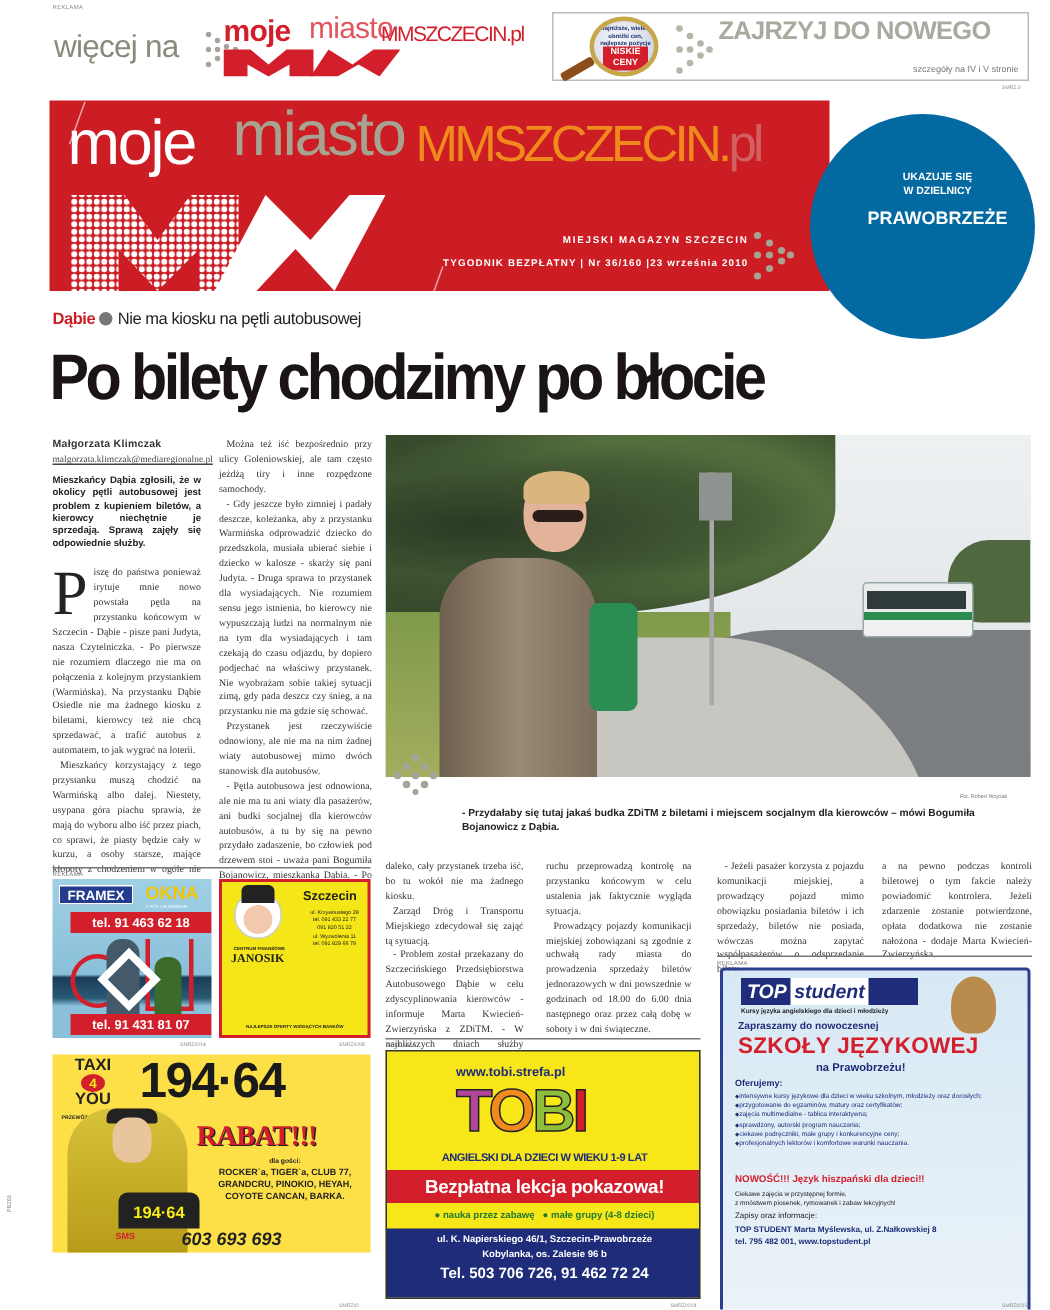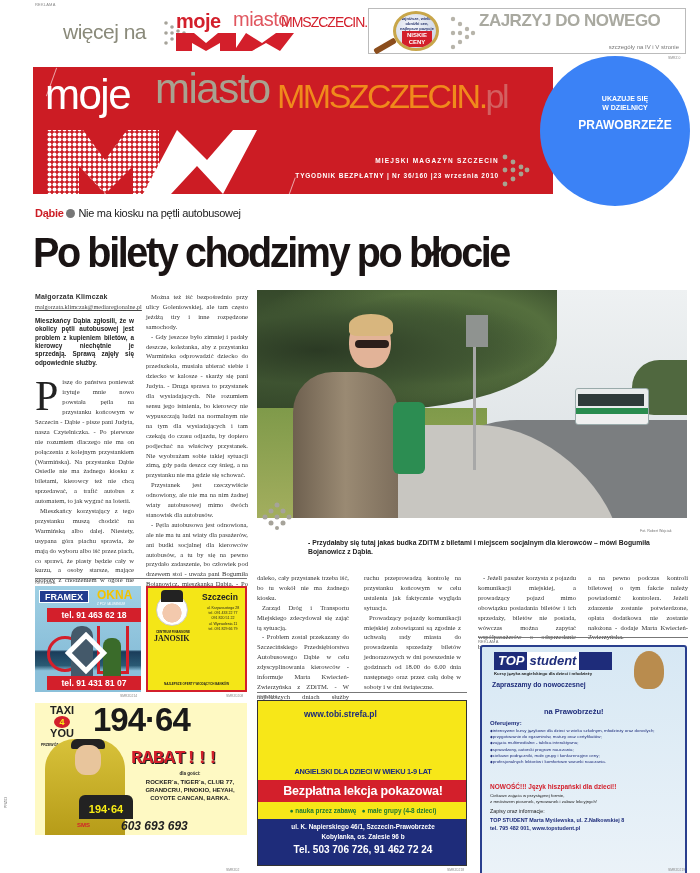--- a/index.html
+++ b/index.html
@@ -2,21 +2,21 @@
 <html><head>
 <meta charset="utf-8">
 <style>
   * { box-sizing: border-box; margin: 0; padding: 0; }
   html, body { width: 700px; height: 873px; background: #ffffff; overflow: hidden; }
   body { position: relative; font-family: "Liberation Serif", serif; color: #222; }
   .abs { position: absolute; }
 
   
   .tiny-label { font-family: "Liberation Sans", sans-serif; font-size: 4px; color: #888; letter-spacing: .2px; }
-  #promo-left { left: 36px; top: 6px; width: 320px; height: 44px; margin-left: 27px; }
+  #promo-left { left: 36px; top: 6px; width: 320px; height: 44px; }
   #promo-left .wiecej { position: absolute; left: 0; top: 14px; font-family: "Liberation Sans", sans-serif; font-size: 21px; color: #8a8a7a; letter-spacing: -0.5px; }
   #promo-left .dots { position: absolute; left: 100px; top: 14px; width: 24px; height: 26px; }
   #promo-left .moje { position: absolute; left: 113px; top: 4px; font-family: "Liberation Sans", sans-serif; font-size: 20px; color: #d31f2b; font-weight: bold; letter-spacing: -0.5px; }
   #promo-left .miasto { position: absolute; left: 170px; top: 2px; font-family: "Liberation Sans", sans-serif; font-size: 20px; color: #e0565f; letter-spacing: -0.5px; }
   #promo-left .mm { position: absolute; left: 113px; top: 25px; width: 118px; height: 20px; }
   #promo-left .url { position: absolute; left: 218px; top: 8px; font-family: "Liberation Sans", sans-serif; font-size: 14px; color: #d31f2b; letter-spacing: -1px; }
 
   #promo-right { left: 368px; top: 8px; width: 318px; height: 46px; border: 1px solid #bbb; background: #fff; }
   #promo-right .lens { position: absolute; left: 24px; top: 2px; width: 46px; height: 40px; border-radius: 50%; border: 3px solid #c8a64a; background: radial-gradient(circle at 40% 40%, #f6f7fb, #c7cfe2); overflow: hidden; }
   #promo-right .lens .t { position: absolute; left: 2px; top: 2px; font-size: 4px; color: #23306b; font-family: "Liberation Sans", sans-serif; line-height: 5px; font-weight: bold; text-align: center; width: 38px; }
@@ -33,21 +33,21 @@
   #masthead .miasto { position: absolute; left: 122px; top: -2px; font-family: "Liberation Sans", sans-serif; font-size: 42px; color: #a8a290; letter-spacing: -1.5px; }
   #masthead .mm { position: absolute; left: 14px; top: 55px; width: 210px; height: 72px; }
   #masthead .url { position: absolute; left: 244px; top: 10px; font-family: "Liberation Sans", sans-serif; font-size: 34px; color: #f08a1c; letter-spacing: -2.5px; }
   #masthead .url .pl { color: #d36060; font-weight: normal; }
   #masthead .sub1 { position: absolute; right: 54px; top: 90px; font-family: "Liberation Sans", sans-serif; font-size: 6.5px; color: #fff; font-weight: bold; letter-spacing: 1.2px; }
   #masthead .sub2 { position: absolute; right: 54px; top: 105px; font-family: "Liberation Sans", sans-serif; font-size: 6.5px; color: #fff; font-weight: bold; letter-spacing: 0.8px; }
   #masthead .chev { position: absolute; right: 22px; top: 86px; width: 30px; height: 34px; }
   #masthead .slash1 { position: absolute; left: 18px; top: 0; width: 1px; height: 30px; background: rgba(255,255,255,.6); transform: rotate(20deg); }
   #masthead .slash2 { position: absolute; left: 258px; top: 110px; width: 1px; height: 22px; background: rgba(255,255,255,.6); transform: rotate(20deg); }
 
-  #district { left: 540px; top: 56px; width: 150px; height: 150px; border-radius: 50%; background: #3b82f6; }
+  #district { left: 540px; top: 76px; width: 150px; height: 150px; border-radius: 50%; background: #0369a1; }
   #district .l1 { position: absolute; left: 0; width: 150px; padding-left: 20px; top: 38px; text-align: center; font-family: "Liberation Sans", sans-serif; font-size: 7px; font-weight: bold; color: #fff; line-height: 9px; }
   #district .l2 { position: absolute; left: 0; width: 150px; padding-left: 20px; top: 62px; text-align: center; font-family: "Liberation Sans", sans-serif; font-size: 12px; font-weight: bold; color: #fff; }
 
   
   #kicker { left: 35px; top: 207px; font-family: "Liberation Sans", sans-serif; font-size: 11px; color: #222; letter-spacing: -0.3px; }
   #kicker .cat { color: #cc1c24; font-weight: bold; }
   #kicker .dot { display: inline-block; width: 9px; height: 9px; border-radius: 50%; background: #777; margin: 0 3px -1px 3px; }
   #headline { left: 33px; top: 228px; font-family: "Liberation Sans", sans-serif; font-weight: bold; font-size: 43px; color: #1a1414; letter-spacing: -2.6px; transform: scaleX(0.92); transform-origin: left; }
 
   
@@ -110,31 +110,31 @@
   #ad-janosik .girl { position: absolute; left: 8px; top: 6px; width: 32px; height: 32px; border-radius: 50%; background: radial-gradient(circle at 50% 60%, #f3c9ad 0, #f3c9ad 40%, #fff 42%); border: 1px solid #ccc; }
   #ad-janosik .hat { position: absolute; left: 13px; top: 2px; width: 22px; height: 12px; background: #222; border-radius: 4px 4px 0 0; }
   #ad-janosik .sm1 { position: absolute; left: 2px; top: 42px; font-family: "Liberation Sans", sans-serif; font-size: 3px; color: #222; font-weight: bold; width: 46px; text-align: center; }
   #ad-janosik .brand { position: absolute; left: 6px; top: 46px; font-family: "Liberation Serif", serif; font-size: 8px; color: #222; font-weight: bold; }
   #ad-janosik .city { position: absolute; left: 54px; top: 4px; font-family: "Liberation Sans", sans-serif; font-weight: bold; font-size: 8.5px; color: #222; }
   #ad-janosik .addr { position: absolute; left: 50px; top: 18px; width: 50px; font-family: "Liberation Sans", sans-serif; font-size: 3.6px; line-height: 5.2px; color: #222; text-align: center; }
   #ad-janosik .offer { position: absolute; left: 0; top: 60px; width: 97px; text-align: center; font-family: "Liberation Sans", sans-serif; font-weight: bold; font-size: 8.3px; line-height: 10.5px; color: #d31f2b; letter-spacing: -0.3px; }
   #ad-janosik .foot { position: absolute; left: 2px; top: 94px; width: 93px; text-align: center; font-family: "Liberation Sans", sans-serif; font-weight: bold; font-size: 3px; color: #222; }
 
   
-  #ad-taxi { left: 35px; top: 703px; width: 212px; height: 132px; background: #fef9c3; overflow: hidden; }
+  #ad-taxi { left: 35px; top: 703px; width: 212px; height: 132px; background: #fde047; overflow: hidden; }
   #ad-taxi .brand { position: absolute; left: 4px; top: 2px; width: 46px; font-family: "Liberation Sans", sans-serif; font-weight: bold; font-size: 11px; line-height: 11px; color: #222; text-align: center; }
   #ad-taxi .brand .four { display: inline-block; width: 16px; height: 12px; border-radius: 50%; background: #d31f2b; color: #f8ec16; font-size: 9px; line-height: 12px; }
   #ad-taxi .przewoz { position: absolute; left: 6px; top: 40px; font-family: "Liberation Sans", sans-serif; font-weight: bold; font-size: 3.5px; line-height: 4.5px; color: #222; }
   #ad-taxi .num { position: absolute; left: 58px; top: -2px; font-family: "Liberation Sans", sans-serif; font-weight: bold; font-size: 33px; color: #1a1a1a; letter-spacing: -1px; }
   #ad-taxi .driver { position: absolute; left: 10px; top: 36px; width: 80px; height: 100px; background: linear-gradient(#d8c23a, #b59a17); border-radius: 30px 30px 0 0; }
   #ad-taxi .face { position: absolute; left: 40px; top: 42px; width: 26px; height: 30px; background: #e8c59c; border-radius: 40%; }
   #ad-taxi .cap { position: absolute; left: 36px; top: 36px; width: 34px; height: 10px; background: #222; border-radius: 6px 6px 2px 2px; }
   #ad-taxi .plate { position: absolute; left: 44px; top: 92px; width: 54px; height: 24px; background: #222; border-radius: 6px 6px 0 0; color: #f8ec16; font-family: "Liberation Sans", sans-serif; font-weight: bold; font-size: 11px; line-height: 28px; text-align: center; }
   #ad-taxi .sms { position: absolute; left: 42px; top: 119px; font-family: "Liberation Sans", sans-serif; font-weight: bold; font-size: 6px; color: #d31f2b; }
-  #ad-taxi .rabat { position: absolute; left: 96px; top: 44px; font-family: Liberation Mono, monospace; font-weight: bold; font-size: 19px; color: #d31f2b; letter-spacing: -0.5px; text-shadow: 1px 1px 0 #222; }
+  #ad-taxi .rabat { position: absolute; left: 96px; top: 44px; font-family: Liberation Serif, serif; font-weight: bold; font-size: 19px; color: #d31f2b; letter-spacing: -0.5px; text-shadow: 1px 1px 0 #222; }
   #ad-taxi .dla { position: absolute; left: 100px; top: 68px; width: 110px; text-align: center; font-family: "Liberation Sans", sans-serif; font-weight: bold; font-size: 4.5px; color: #222; }
   #ad-taxi .clubs { position: absolute; left: 100px; top: 75px; width: 110px; text-align: center; font-family: "Liberation Sans", sans-serif; font-weight: bold; font-size: 6px; line-height: 8px; color: #222; }
   #ad-taxi .sms-num { position: absolute; left: 86px; top: 116px; font-family: "Liberation Sans", sans-serif; font-weight: bold; font-style: italic; font-size: 12px; color: #222; }
   #ad-taxi .main-num { position: absolute; left: 0; top: 130px; width: 212px; height: 20px; background: #222; text-align: center; font-family: "Liberation Sans", sans-serif; font-weight: bold; font-style: italic; font-size: 18px; line-height: 20px; color: #f8ec16; letter-spacing: 1px; }
   #ad-taxi .main-num .red { color: #d31f2b; }
   #ad-taxi .web { position: absolute; left: 0; top: 151px; width: 212px; text-align: center; font-family: Liberation Sans, sans-serif; font-weight: bold; font-size: 9px; color: #222; letter-spacing: 0.6px; }
   #ad-taxi .web .red { color: #d31f2b; }
 
   
   #ad-tobi { left: 257px; top: 700px; width: 210px; height: 166px; background: #f7e718; border: 1px solid #333; overflow: hidden; }
@@ -379,36 +379,40 @@
   <div class="rabat">RABAT!!!</div>
   <div class="dla">dla gości:</div>
   <div class="clubs">ROCKER`a, TIGER`a, CLUB 77, GRANDCRU, PINOKIO, HEYAH, COYOTE CANCAN, BARKA.</div>
   <div class="sms-num">603 693 693</div>
   <div class="web"><span>www.taxi</span><span class="red">4</span><span>you.pl</span></div>
 </div>
 <div class="abs adcode" style="left:226px;top:868px;">SMRZ02</div>
 
 <div id="ad-tobi" class="abs">
   <div class="url">www.tobi.strefa.pl</div>
+  <div class="logo">
+    <span style="color:#b0459a">T</span><span style="color:#f08a1c">O</span><span style="color:#8fbf3a">B</span><span style="color:#d31f2b">I</span>
+  </div>
   <div class="tagline">ANGIELSKI DLA DZIECI W WIEKU 1-9 LAT</div>
   <div class="lesson">Bezpłatna lekcja pokazowa!</div>
   <div class="bullets">● <span>nauka przez zabawę</span> &nbsp; ● <span>małe grupy (4-8 dzieci)</span></div>
   <div class="addr">
     <div>ul. K. Napierskiego 46/1, Szczecin-Prawobrzeże</div>
     <div>Kobylanka, os. Zalesie 96 b</div>
     <div class="tel">Tel. 503 706 726, 91 462 72 24</div>
   </div>
 </div>
 <div class="abs adcode" style="left:447px;top:868px;">SMRZ0218</div>
 
 <div id="ad-topstudent" class="abs">
   <div class="logo"><span>TOP</span><span class="student">student</span></div>
   <div class="beaver"></div>
   <div class="sub">Kursy języka angielskiego dla dzieci i młodzieży</div>
   <div class="invite">Zapraszamy do nowoczesnej</div>
+  <div class="big">SZKOŁY JĘZYKOWEJ</div>
   <div class="na">na Prawobrzeżu!</div>
   <div class="offer-h">Oferujemy:</div>
   <ul>
     <li>intensywne kursy językowe dla dzieci w wieku szkolnym, młodzieży oraz dorosłych;</li>
     <li>przygotowanie do egzaminów, matury oraz certyfikatów;</li>
     <li>zajęcia multimedialne - tablica interaktywna;</li>
     <li>sprawdzony, autorski program nauczania;</li>
     <li>ciekawe podręczniki, małe grupy i konkurencyjne ceny;</li>
     <li>profesjonalnych lektorów i komfortowe warunki nauczania.</li>
   </ul>

